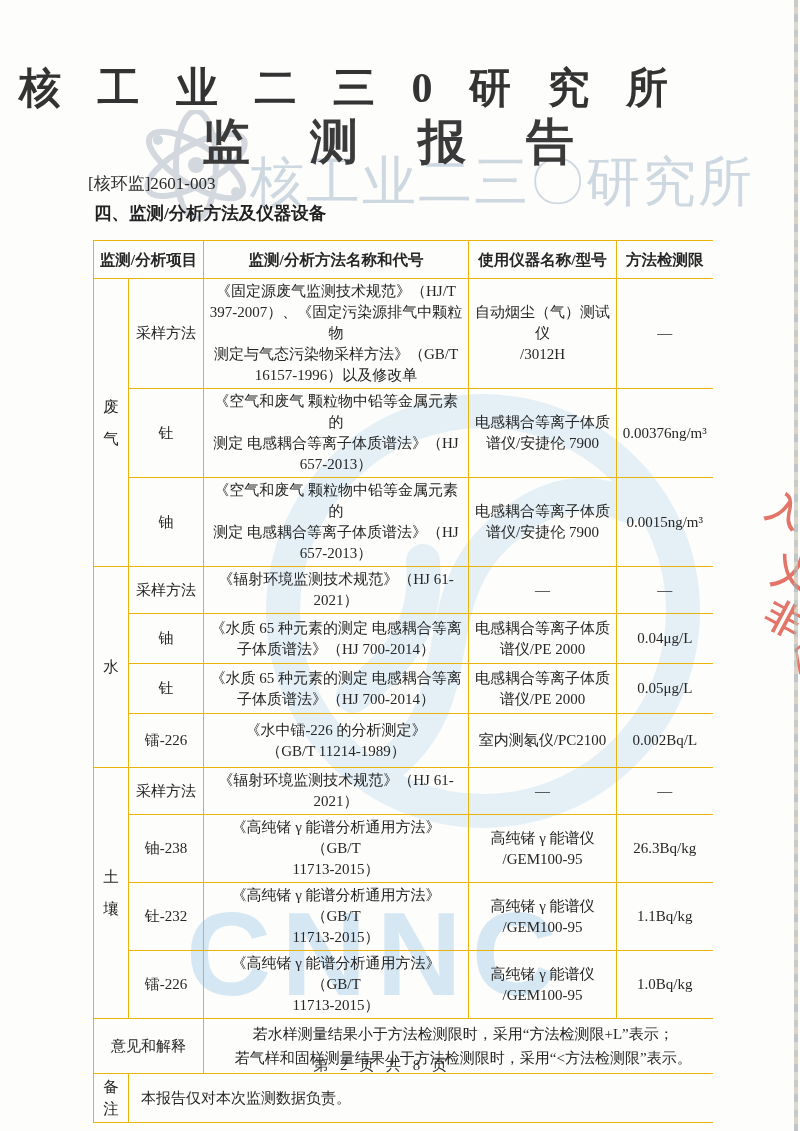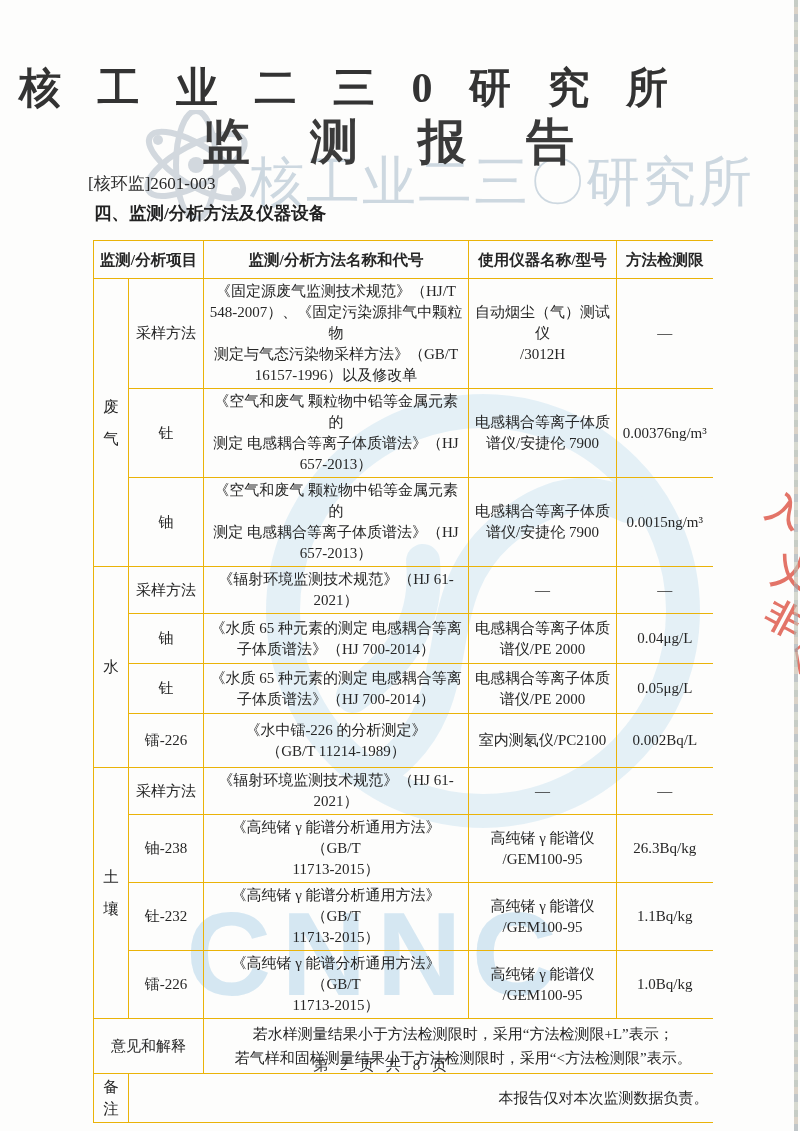--- a/index.html
+++ b/index.html
@@ -44,21 +44,21 @@
     position:absolute; left:93px; top:240px; width:619px;
     border-collapse:collapse; table-layout:fixed; font-size:15px; color:#262626;
   }
   table.methods th, table.methods td {
     border:1px solid #eab308; text-align:center; vertical-align:middle;
     padding:2px 4px; white-space:pre-line; line-height:21px;font-family:Liberation Serif, serif;
   }
   table.methods th { font-size:15.5px; font-weight:bold; }
   table.methods .no-r { border-right:0; }
   table.methods .group { line-height:32px; font-size:15.5px; }
-  table.methods .left { text-align:right; padding-left:12px; }
+  table.methods .left { text-align:left; padding-left:12px; }
   table.methods .opinion-txt { text-align:center; padding-left:14px; line-height:24px; }
   
   .footer {
     position:absolute; left:0; top:1056px; width:764px; text-align:center;
     font-size:15px; letter-spacing:4px; color:#2e2e2e;
   }
 </style>
 </head>
 <body>
 
@@ -113,21 +113,21 @@
       <th>监测/分析方法名称和代号</th>
       <th>使用仪器名称/型号</th>
       <th class="no-r">方法检测限</th>
     </tr>
 
     <tr style="height:90px">
       <td rowspan="3" class="group">废
 气</td>
       <td>采样方法</td>
       <td>《固定源废气监测技术规范》（HJ/T
-548-2007）、《固定污染源排气中颗粒物
+397-2007）、《固定污染源排气中颗粒物
 测定与气态污染物采样方法》（GB/T
 16157-1996）以及修改单</td>
       <td>自动烟尘（气）测试仪
 /3012H</td>
       <td class="no-r">—</td>
     </tr>
     <tr style="height:64px">
       <td>钍</td>
       <td>《空气和废气 颗粒物中铅等金属元素的
 测定 电感耦合等离子体质谱法》（HJ

